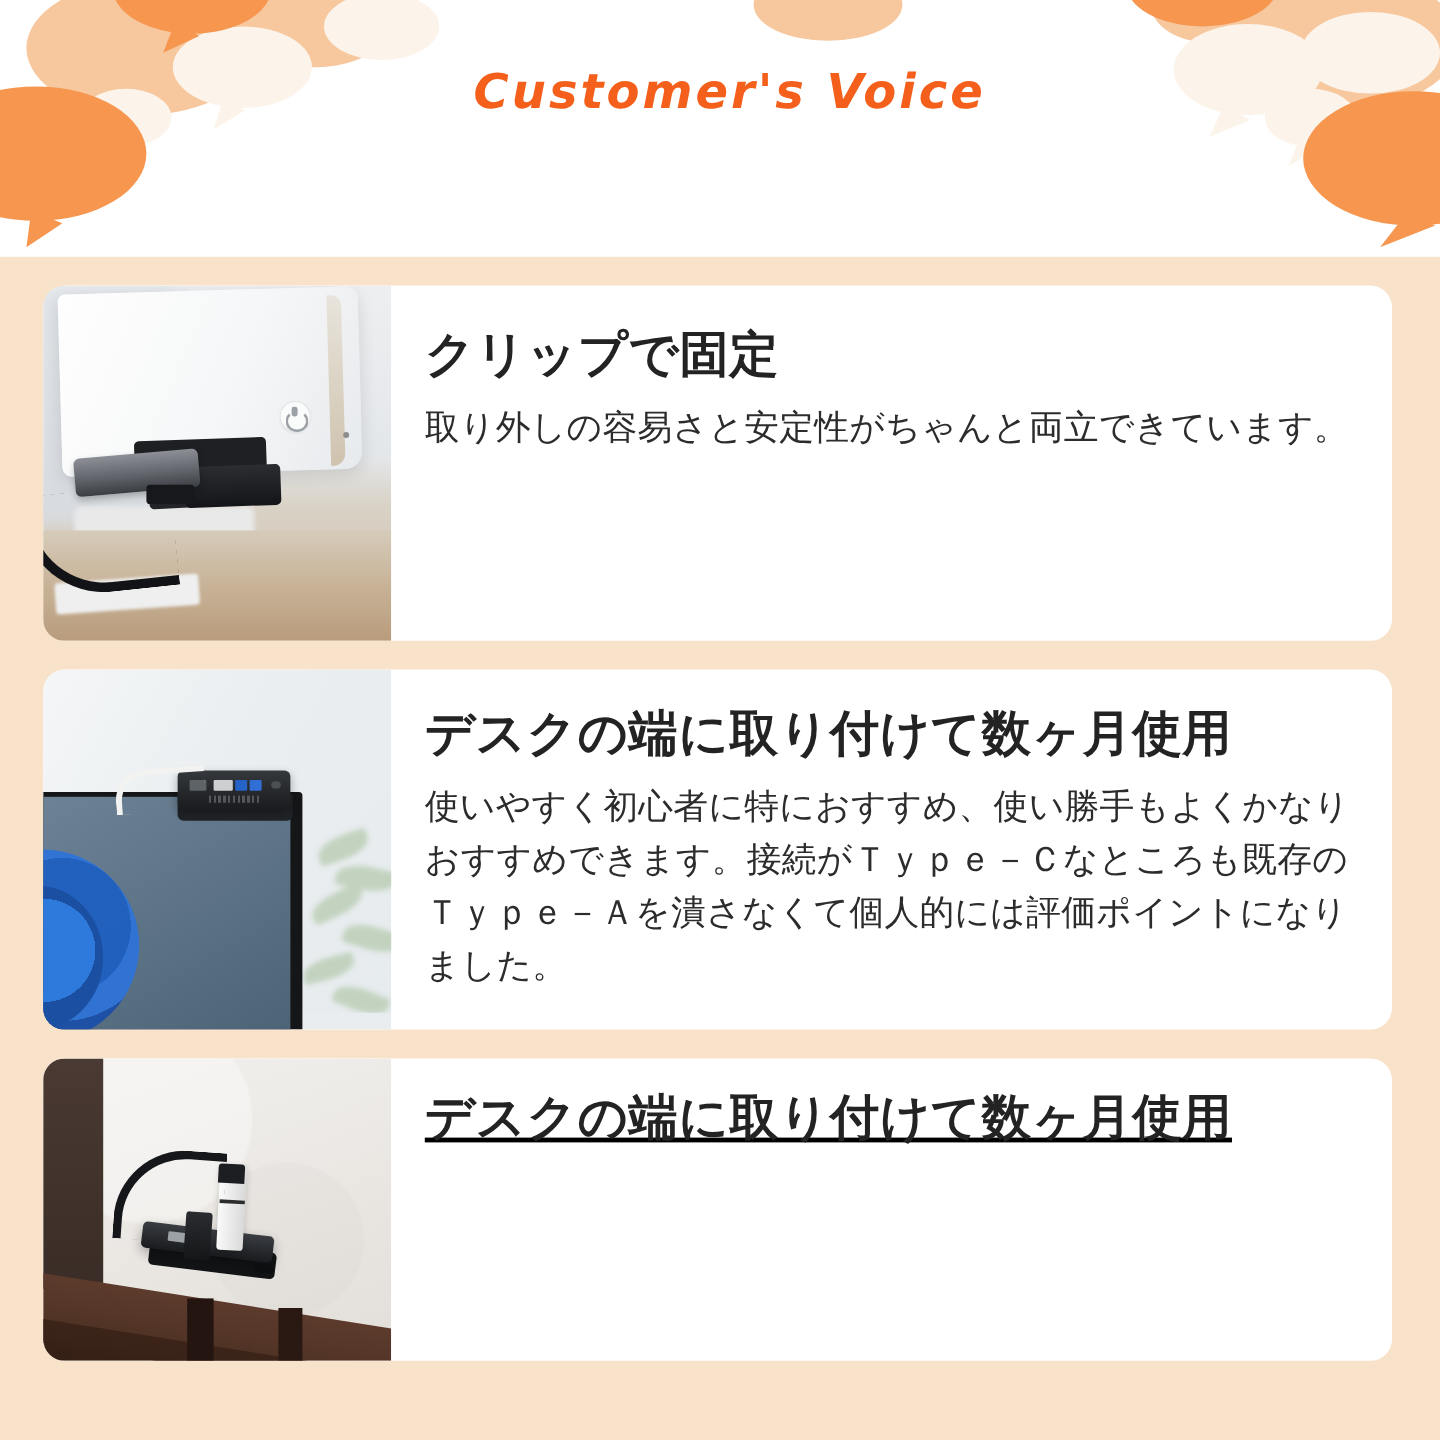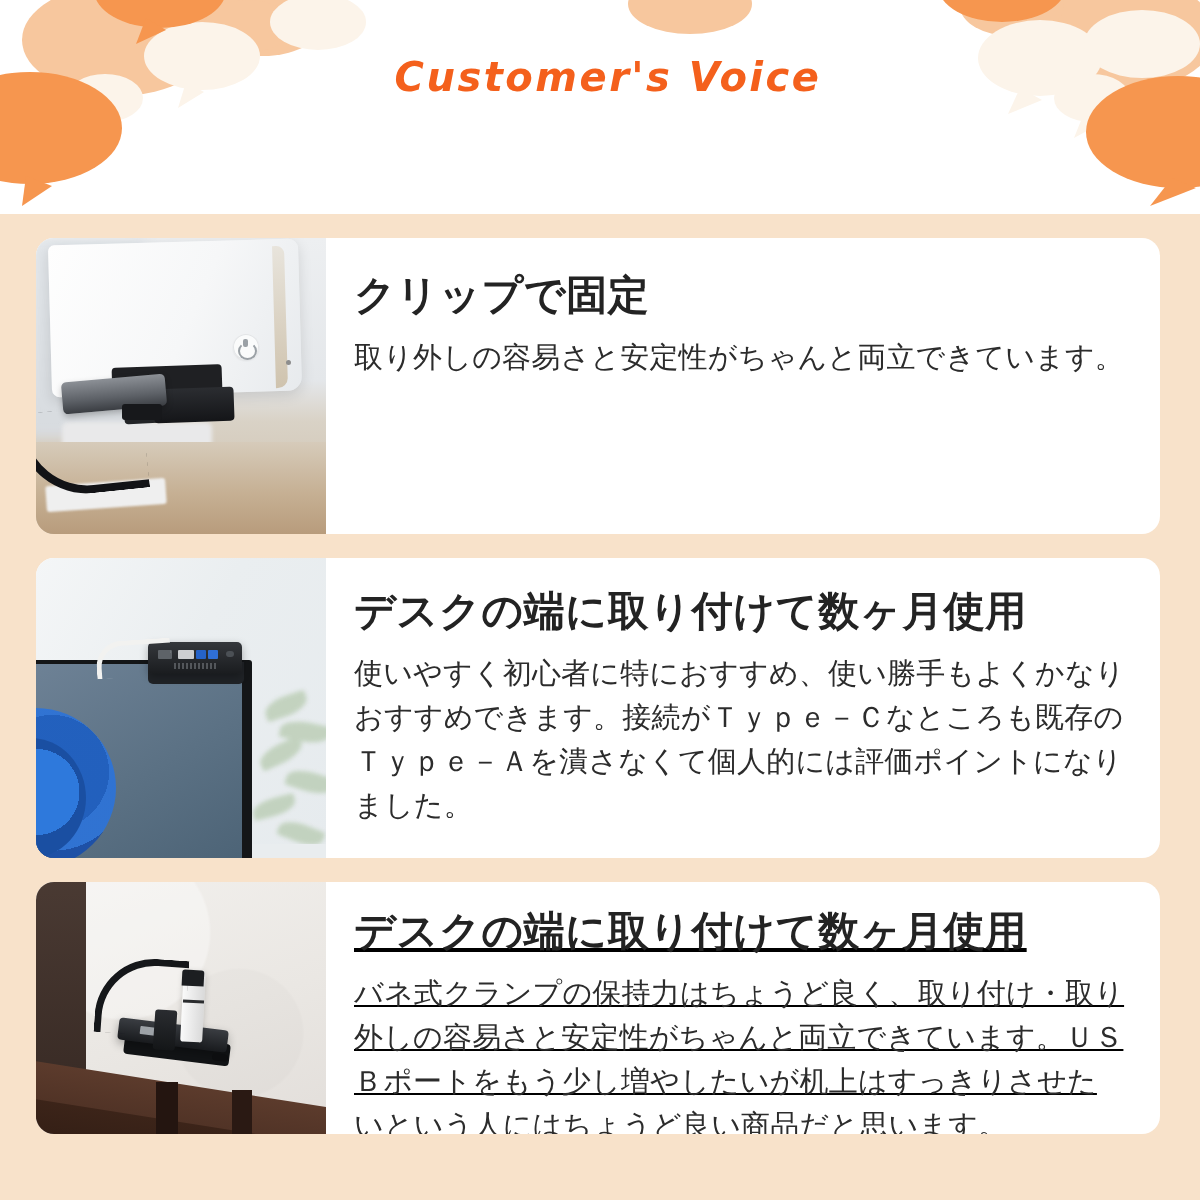--- a/index.html
+++ b/index.html
@@ -303,20 +303,19 @@
           <div class="p3-usbstick"></div>
           <div class="p3-stickcap"></div>
           <div class="p3-sticksplit"></div>
           <div class="p3-cplug"></div>
           <div class="p3-cable"></div>
           <div class="p3-slot"></div>
         </div>
       </div>
       <div class="card-body">
         <h2 class="card-title">デスクの端に取り付けて数ヶ月使用</h2>
-        <p class="card-text">バネ式クランプの保持力はちょうど良く、取り付け・取り外しの容易さと安定性がちゃんと両立できています。ＵＳＢポートをもう少し増やしたいが机上はすっきりさせたいという人にはちょうど良い商品だと思います。</p>
       </div>
     </div>
 
   </div>
 
 
 </div>
 
 </body></html>

